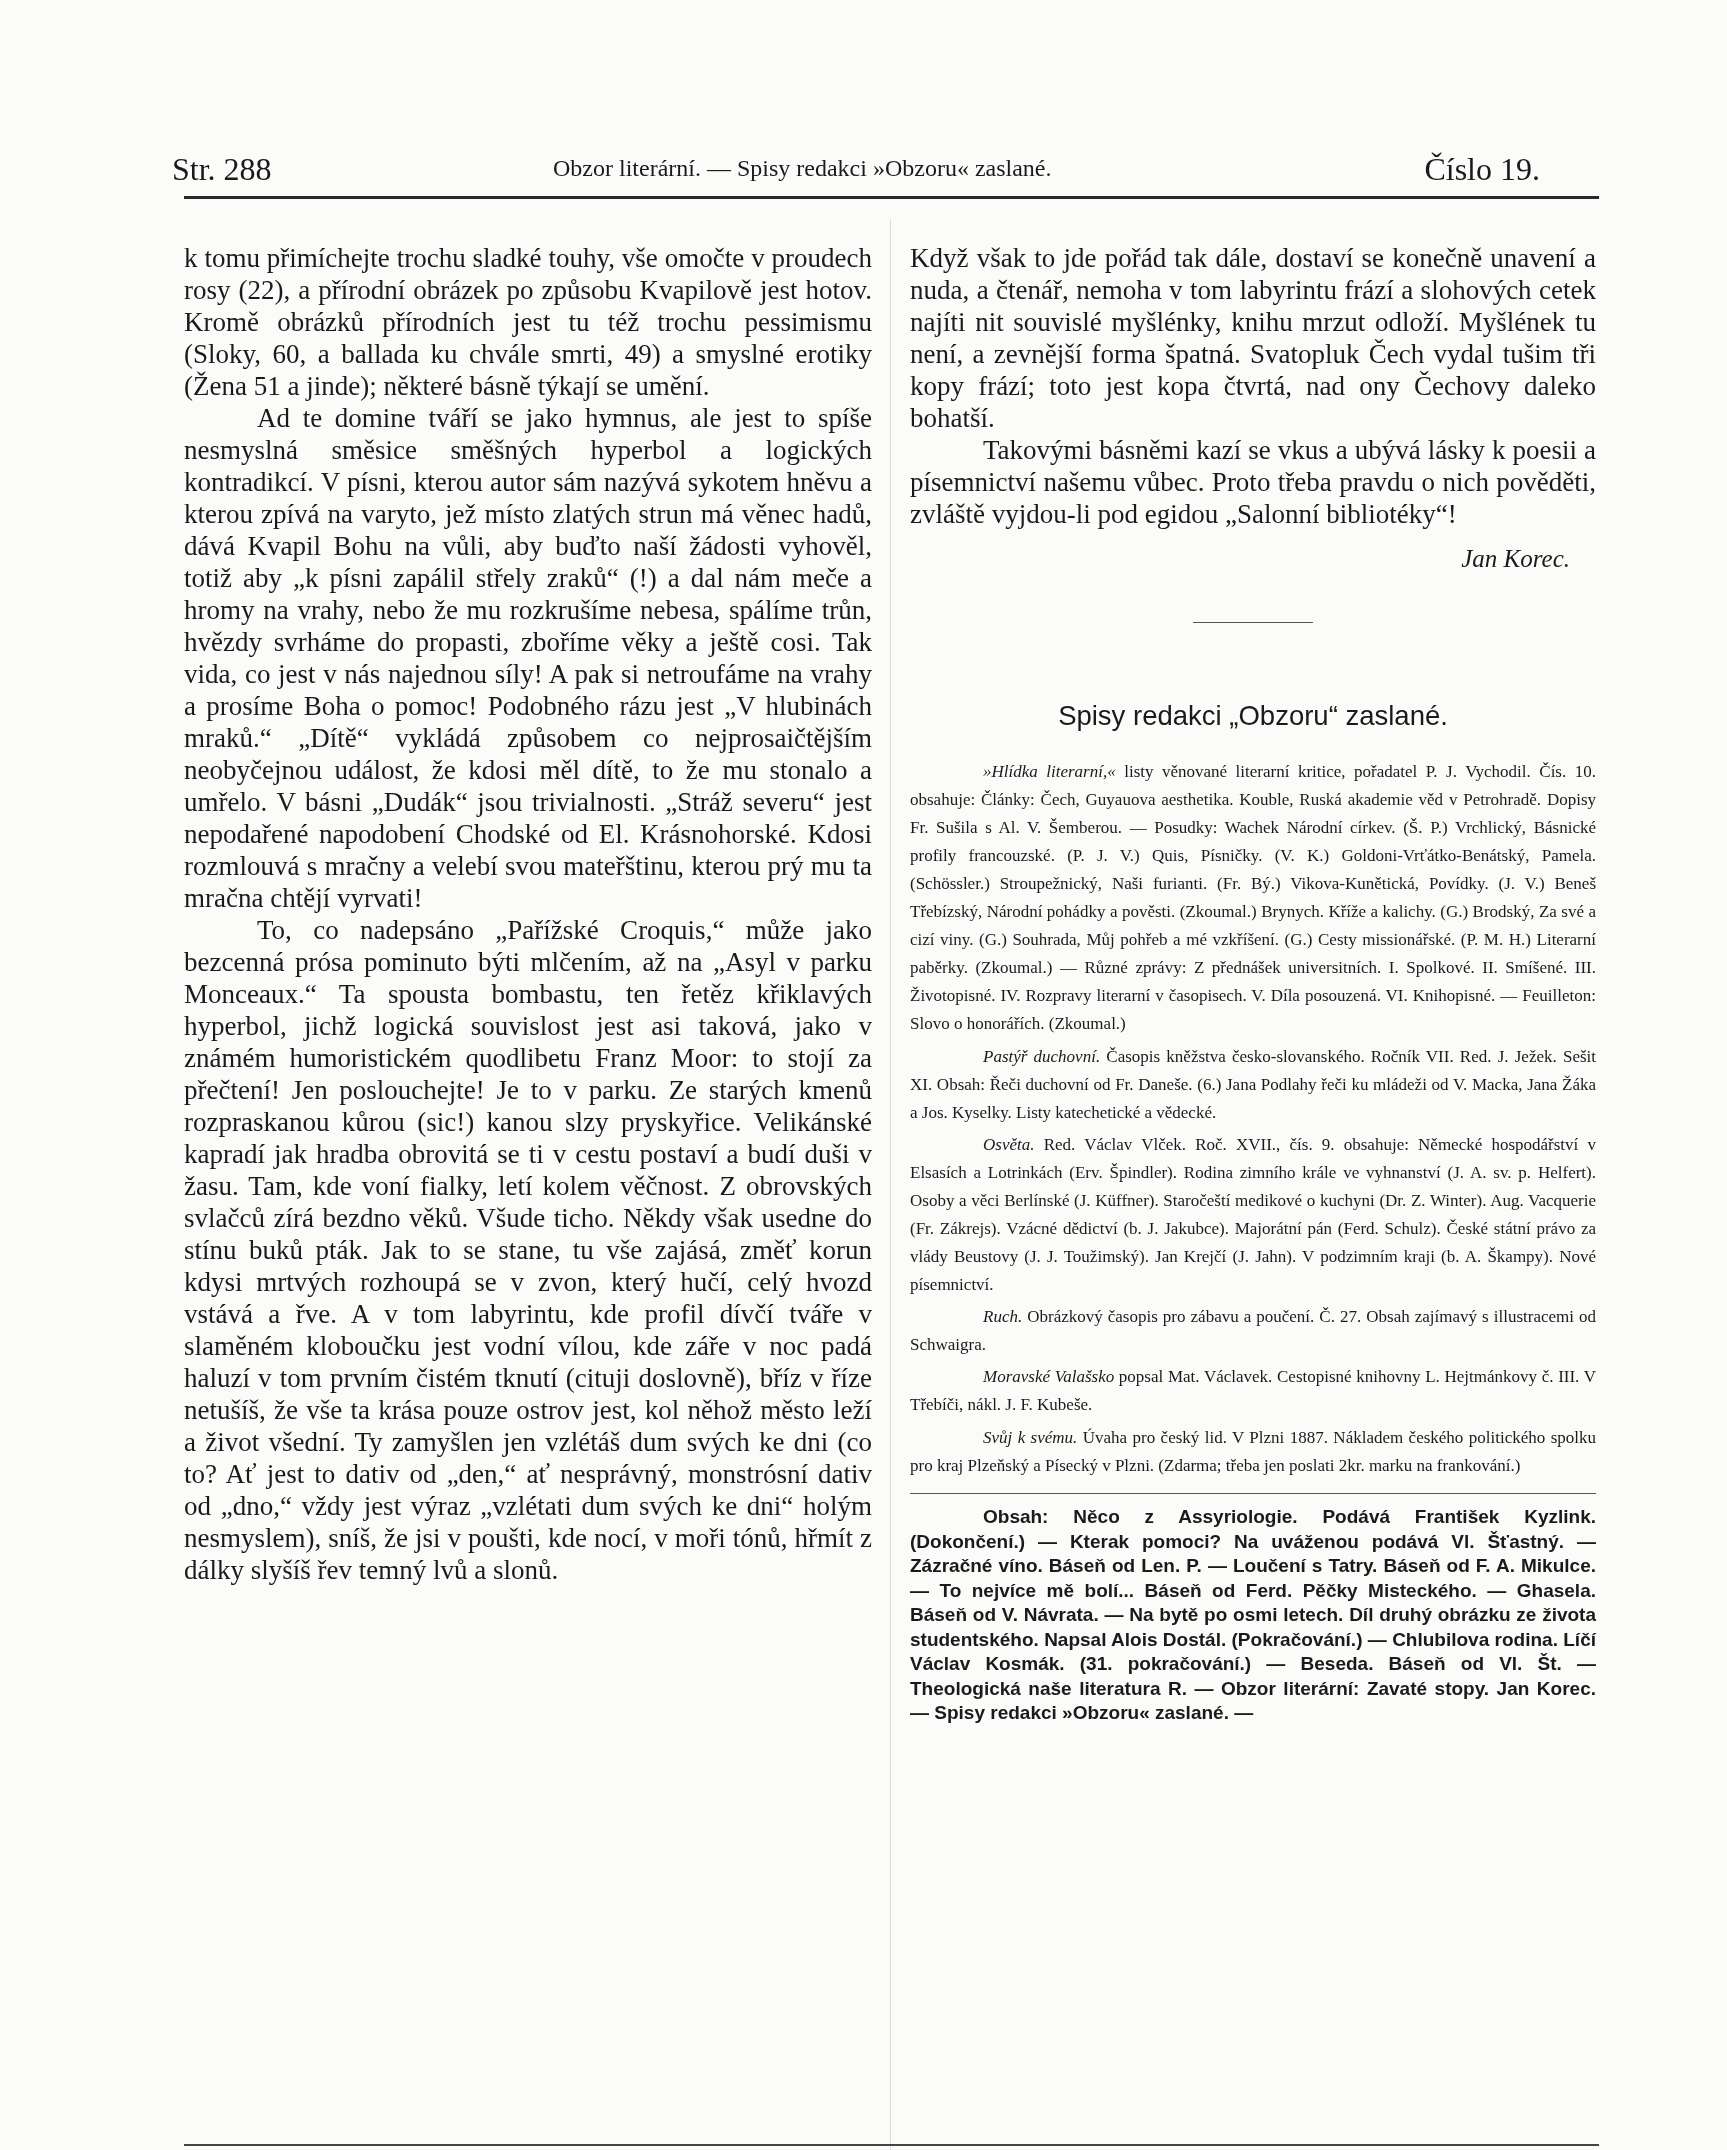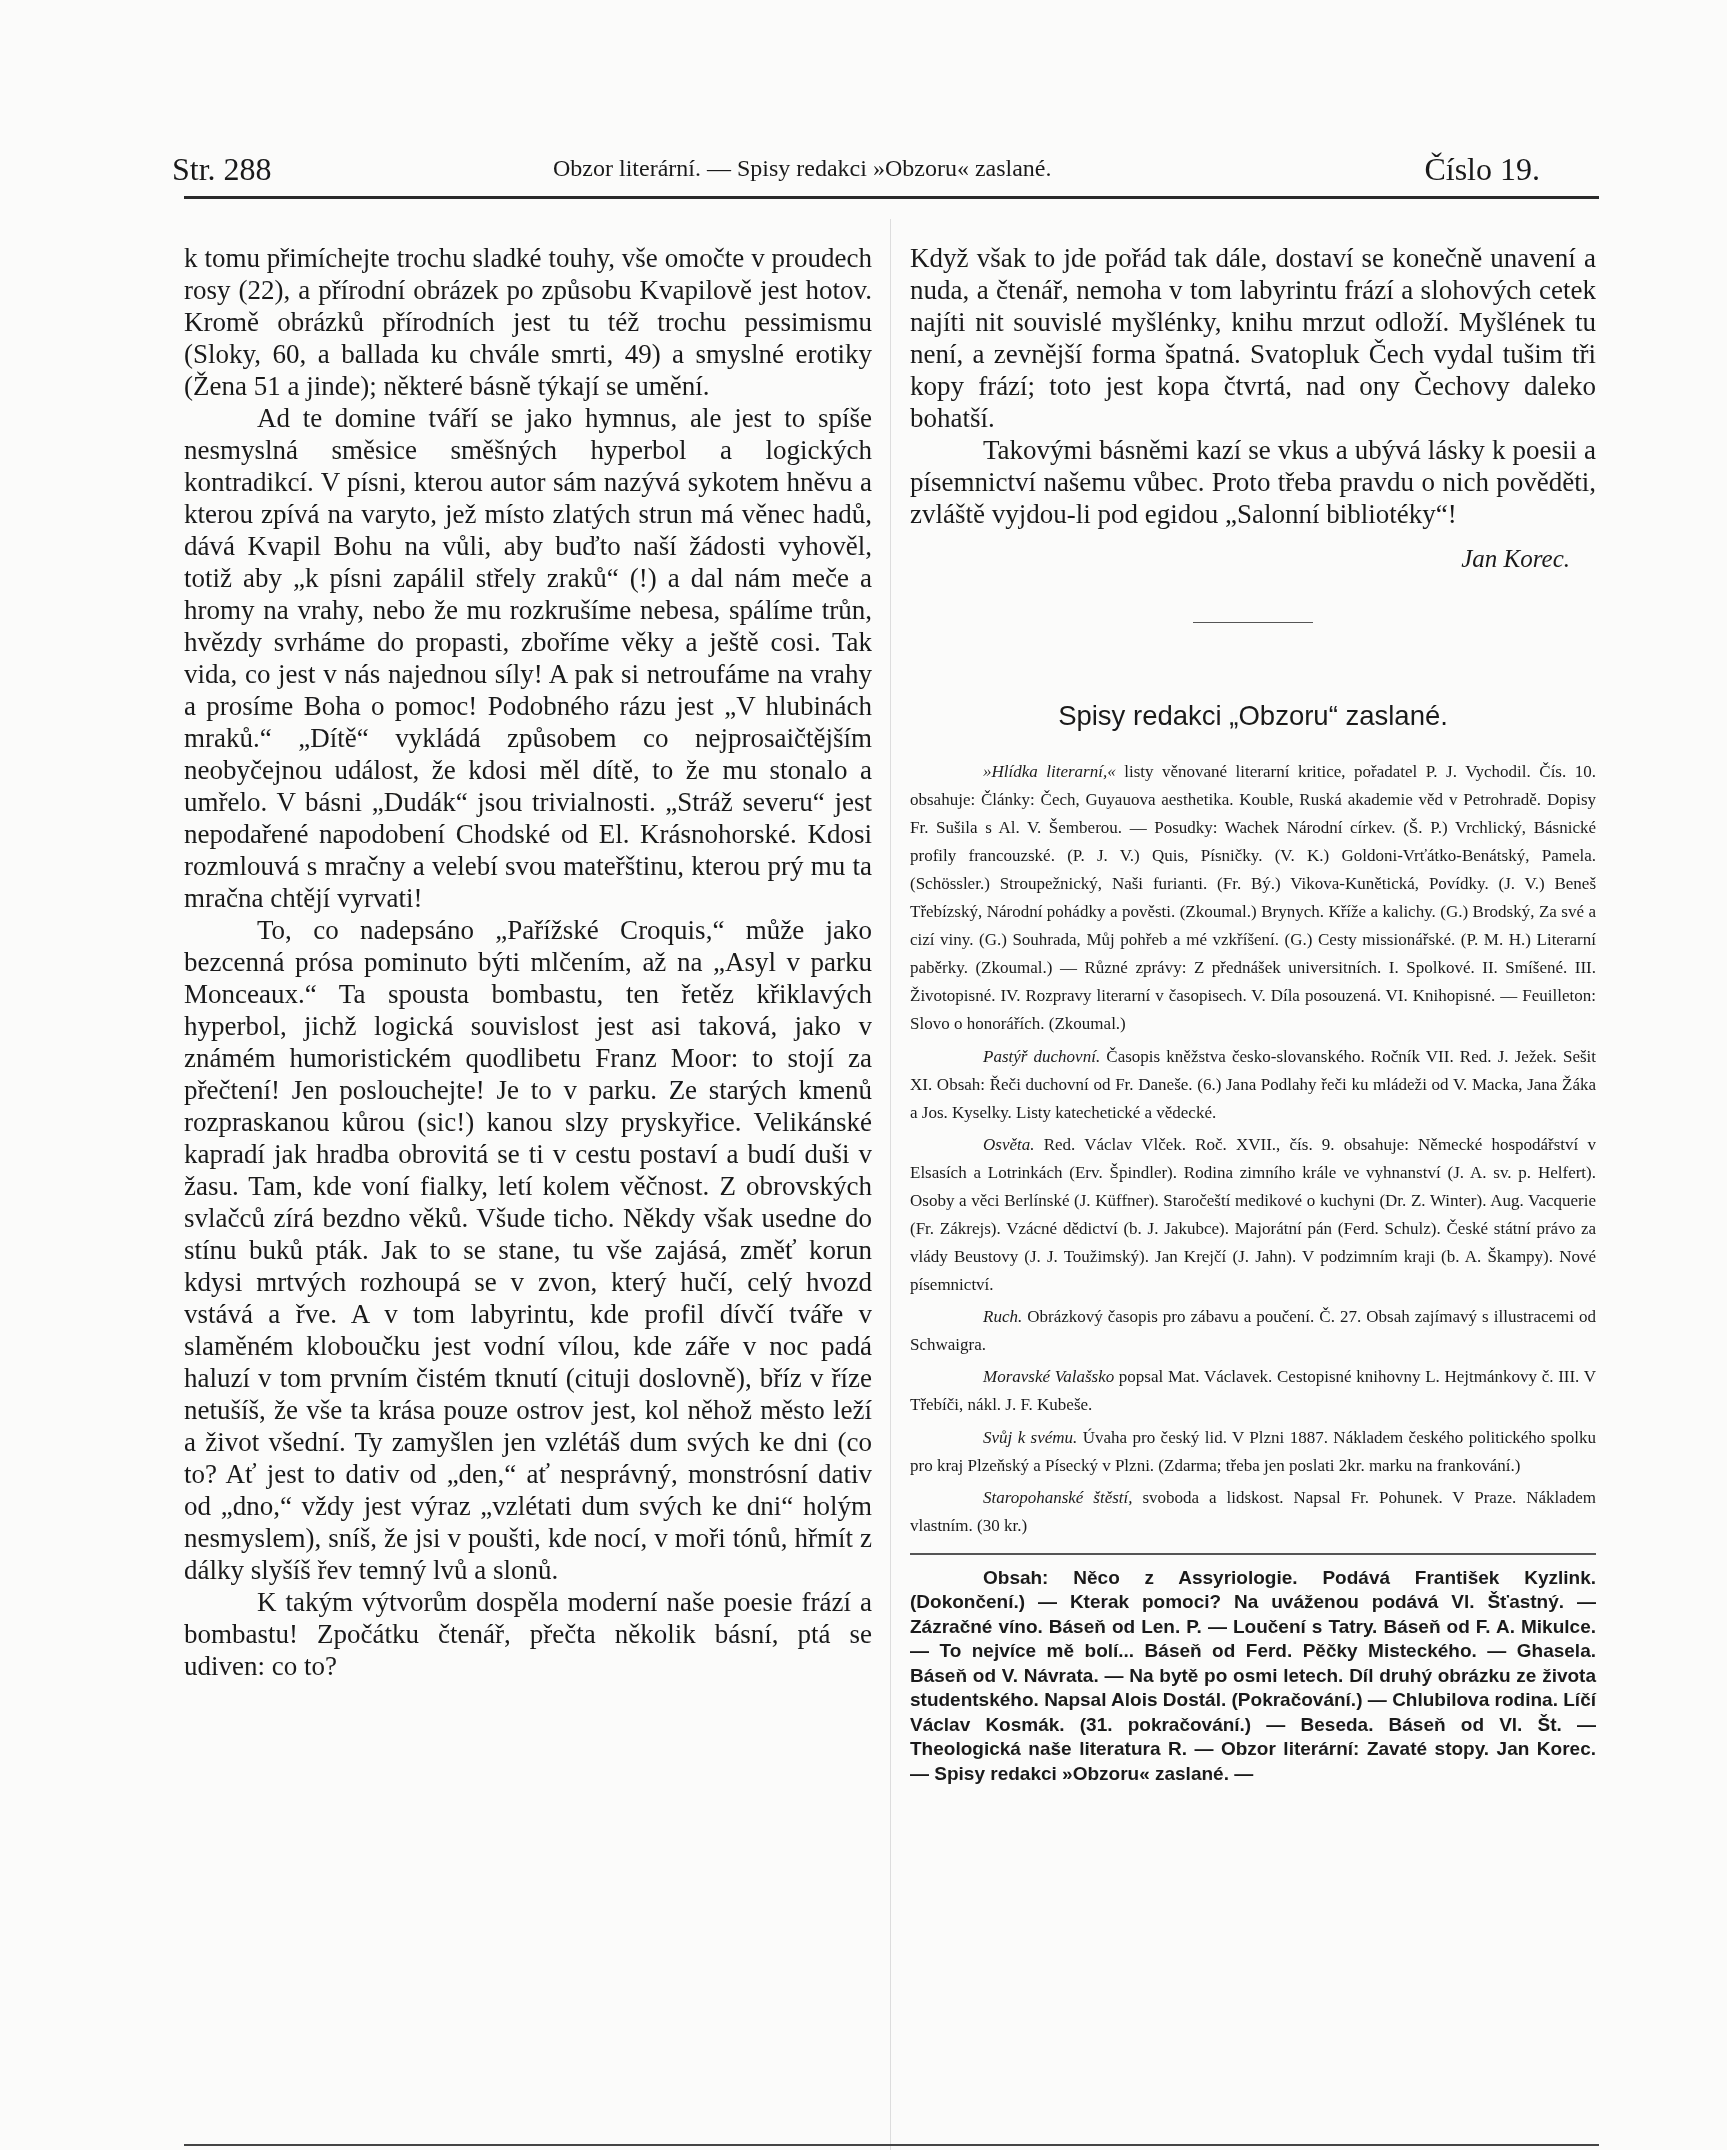--- a/index.html
+++ b/index.html
@@ -47,36 +47,34 @@
   <span class="hdr-right">Číslo 19.</span>
 </div>
 <div class="rule" style="left:184px; top:196px; width:1415px;"></div>
 
 <div class="col-divider"></div>
 
 <div class="col col-left">
   <p>k tomu přimíchejte trochu sladké touhy, vše omočte v proudech rosy (22), a přírodní obrázek po způsobu Kvapilově jest hotov. Kromě obrázků přírodních jest tu též trochu pessimismu (Sloky, 60, a ballada ku chvále smrti, 49) a smyslné erotiky (Žena 51 a jinde); některé básně týkají se umění.</p>
   <p class="indent">Ad te domine tváří se jako hymnus, ale jest to spíše nesmyslná směsice směšných hyperbol a logických kontradikcí. V písni, kterou autor sám nazývá sykotem hněvu a kterou zpívá na varyto, jež místo zlatých strun má věnec hadů, dává Kvapil Bohu na vůli, aby buďto naší žádosti vyhověl, totiž aby „k písni zapálil střely zraků“ (!) a dal nám meče a hromy na vrahy, nebo že mu rozkrušíme nebesa, spálíme trůn, hvězdy svrháme do propasti, zboříme věky a ještě cosi. Tak vida, co jest v nás najednou síly! A pak si netroufáme na vrahy a prosíme Boha o pomoc! Podobného rázu jest „V hlubinách mraků.“ „Dítě“ vykládá způsobem co nejprosaičtějším neobyčejnou událost, že kdosi měl dítě, to že mu stonalo a umřelo. V básni „Dudák“ jsou trivialnosti. „Stráž severu“ jest nepodařené napodobení Chodské od El. Krásnohorské. Kdosi rozmlouvá s mračny a velebí svou mateřštinu, kterou prý mu ta mračna chtějí vyrvati!</p>
   <p class="indent">To, co nadepsáno „Pařížské Croquis,“ může jako bezcenná prósa pominuto býti mlčením, až na „Asyl v parku Monceaux.“ Ta spousta bombastu, ten řetěz křiklavých hyperbol, jichž logická souvislost jest asi taková, jako v známém humoristickém quodlibetu Franz Moor: to stojí za přečtení! Jen poslouchejte! Je to v parku. Ze starých kmenů rozpraskanou kůrou (sic!) kanou slzy pryskyřice. Velikánské kapradí jak hradba obrovitá se ti v cestu postaví a budí duši v žasu. Tam, kde voní fialky, letí kolem věčnost. Z obrovských svlačců zírá bezdno věků. Všude ticho. Někdy však usedne do stínu buků pták. Jak to se stane, tu vše zajásá, změť korun kdysi mrtvých rozhoupá se v zvon, který hučí, celý hvozd vstává a řve. A v tom labyrintu, kde profil dívčí tváře v slaměném kloboučku jest vodní vílou, kde záře v noc padá haluzí v tom prvním čistém tknutí (cituji doslovně), bříz v říze netušíš, že vše ta krása pouze ostrov jest, kol něhož město leží a život všední. Ty zamyšlen jen vzlétáš dum svých ke dni (co to? Ať jest to dativ od „den,“ ať nesprávný, monstrósní dativ od „dno,“ vždy jest výraz „vzlétati dum svých ke dni“ holým nesmyslem), sníš, že jsi v poušti, kde nocí, v moři tónů, hřmít z dálky slyšíš řev temný lvů a slonů.</p>
-  <p class="indent">K takým výtvorům dospěla moderní naše poesie frází a bombastu! Zpočátku čtenář, přečta několik básní, ptá se udiven: co to?</p>
 </div>
 
 <div class="col col-right">
   <p>Když však to jde pořád tak dále, dostaví se konečně unavení a nuda, a čtenář, nemoha v tom labyrintu frází a slohových cetek najíti nit souvislé myšlénky, knihu mrzut odloží. Myšlének tu není, a zevnější forma špatná. Svatopluk Čech vydal tušim tři kopy frází; toto jest kopa čtvrtá, nad ony Čechovy daleko bohatší.</p>
   <p class="indent">Takovými básněmi kazí se vkus a ubývá lásky k poesii a písemnictví našemu vůbec. Proto třeba pravdu o nich pověděti, zvláště vyjdou-li pod egidou „Salonní bibliotéky“!</p>
   <p class="signature">Jan Korec.</p>
   <div class="short-rule"></div>
   <p class="section-title">Spisy redakci „Obzoru“ zaslané.</p>
   <div class="entries">
     <p class="indent"><i>»Hlídka literarní,«</i><span> listy věnované literarní kritice, pořadatel P. J. Vychodil. Čís. 10. obsahuje: Články: Čech, Guyauova aesthetika. Kouble, Ruská akademie věd v Petrohradě. Dopisy Fr. Sušila s Al. V. Šemberou. — Posudky: Wachek Národní církev. (Š. P.) Vrchlický, Básnické profily francouzské. (P. J. V.) Quis, Písničky. (V. K.) Goldoni-Vrťátko-Benátský, Pamela. (Schössler.) Stroupežnický, Naši furianti. (Fr. Bý.) Vikova-Kunětická, Povídky. (J. V.) Beneš Třebízský, Národní pohádky a pověsti. (Zkoumal.) Brynych. Kříže a kalichy. (G.) Brodský, Za své a cizí viny. (G.) Souhrada, Můj pohřeb a mé vzkříšení. (G.) Cesty missionářské. (P. M. H.) Literarní paběrky. (Zkoumal.) — Různé zprávy: Z přednášek universitních. I. Spolkové. II. Smíšené. III. Životopisné. IV. Rozpravy literarní v časopisech. V. Díla posouzená. VI. Knihopisné. — Feuilleton: Slovo o honorářích. (Zkoumal.)</span></p>
     <p class="indent"><i>Pastýř duchovní.</i><span> Časopis kněžstva česko-slovanského. Ročník VII. Red. J. Ježek. Sešit XI. Obsah: Řeči duchovní od Fr. Daneše. (6.) Jana Podlahy řeči ku mládeži od V. Macka, Jana Žáka a Jos. Kyselky. Listy katechetické a vědecké.</span></p>
     <p class="indent"><i>Osvěta.</i><span> Red. Václav Vlček. Roč. XVII., čís. 9. obsahuje: Německé hospodářství v Elsasích a Lotrinkách (Erv. Špindler). Rodina zimního krále ve vyhnanství (J. A. sv. p. Helfert). Osoby a věci Berlínské (J. Küffner). Staročeští medikové o kuchyni (Dr. Z. Winter). Aug. Vacquerie (Fr. Zákrejs). Vzácné dědictví (b. J. Jakubce). Majorátní pán (Ferd. Schulz). České státní právo za vlády Beustovy (J. J. Toužimský). Jan Krejčí (J. Jahn). V podzimním kraji (b. A. Škampy). Nové písemnictví.</span></p>
     <p class="indent"><i>Ruch.</i><span> Obrázkový časopis pro zábavu a poučení. Č. 27. Obsah zajímavý s illustracemi od Schwaigra.</span></p>
     <p class="indent"><i>Moravské Valašsko</i><span> popsal Mat. Václavek. Cestopisné knihovny L. Hejtmánkovy č. III. V Třebíči, nákl. J. F. Kubeše.</span></p>
     <p class="indent"><i>Svůj k svému.</i><span> Úvaha pro český lid. V Plzni 1887. Nákladem českého politického spolku pro kraj Plzeňský a Písecký v Plzni. (Zdarma; třeba jen poslati 2kr. marku na frankování.)</span></p>
-    <p class="indent"><i>Staropohanské štěstí,</i><span> svoboda a lidskost. Napsal Fr. Pohunek. V Praze. Nákladem vlastním. (30 kr.)</span></p>
   </div>
   <div class="contents-rule"></div>
   <p class="contents indent">Obsah: Něco z Assyriologie. Podává František Kyzlink. (Dokončení.) — Kterak pomoci? Na uváženou podává Vl. Šťastný. — Zázračné víno. Báseň od Len. P. — Loučení s Tatry. Báseň od F. A. Mikulce. — To nejvíce mě bolí... Báseň od Ferd. Pěčky Misteckého. — Ghasela. Báseň od V. Návrata. — Na bytě po osmi letech. Díl druhý obrázku ze života studentského. Napsal Alois Dostál. (Pokračování.) — Chlubilova rodina. Líčí Václav Kosmák. (31. pokračování.) — Beseda. Báseň od Vl. Št. — Theologická naše literatura R. — Obzor literární: Zavaté stopy. Jan Korec. — Spisy redakci »Obzoru« zaslané. —</p>
 </div>
 
 <div class="footer-rule"></div>
 
 
 </body></html>

